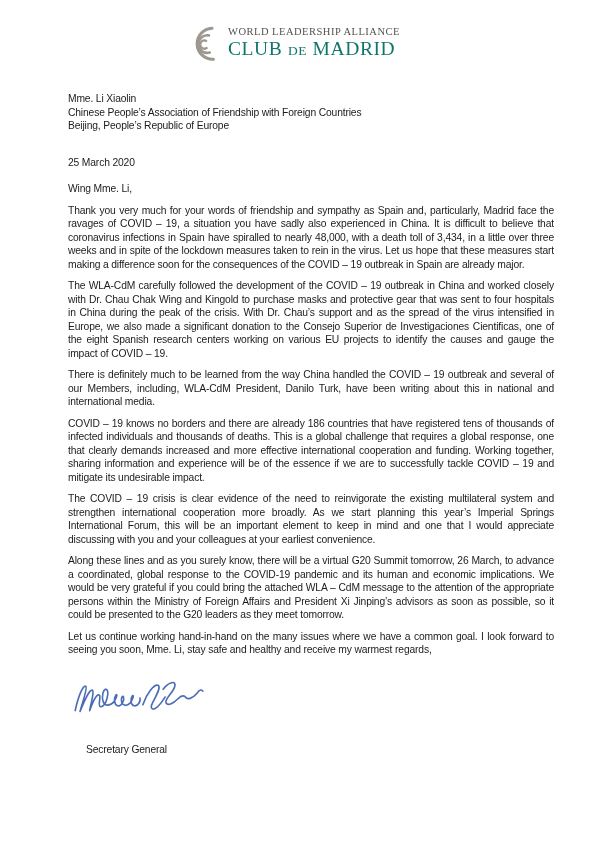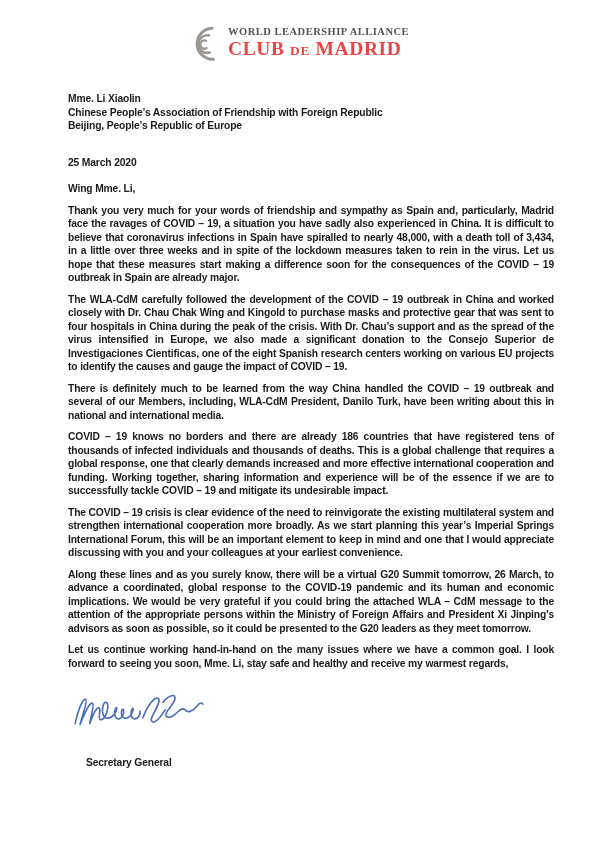--- a/index.html
+++ b/index.html
@@ -3,21 +3,20 @@
 <meta charset="utf-8">
 <style>
   html, body { margin: 0; padding: 0; background: #ffffff; }
   .page {
     position: relative;
     width: 600px;
     height: 848px;
     background: #ffffff;
     overflow: hidden;
     font-family: "Liberation Sans", sans-serif;
-    font-weight: bold;
   }
 
   
   .logo {
     position: absolute;
     top: 21px;
     left: 185px;
     display: flex;
     align-items: flex-start;
   }
@@ -28,21 +27,21 @@
     font-size: 10.5px;
     letter-spacing: 0.5px;
     color: #56514b;
     white-space: nowrap;
     margin-top: 5px;
   }
   .logo-club {
     font-family: "Liberation Serif", serif;
     font-size: 19.5px;
     letter-spacing: 0.6px;
-    color: #ef4444;
+    color: #0f766e;
     white-space: nowrap;
     margin-top: 1px;
   }
   .logo-club .de { font-size: 13.5px; }
 
   
   .content {
     position: absolute;
     left: 68px;
     width: 486px;
@@ -82,21 +81,21 @@
     <div class="logo-text">
       <div class="logo-alliance">WORLD LEADERSHIP ALLIANCE</div>
       <div class="logo-club"><span>CLUB</span> <span class="de">DE</span> <span>MADRID</span></div>
     </div>
   </div>
 
   <div class="content">
 
     <div class="recipient">
       <div class="recipient-line">Mme. Li Xiaolin</div>
-      <div class="recipient-line">Chinese People’s Association of Friendship with Foreign Republic</div>
+      <div class="recipient-line">Chinese People’s Association of Friendship with Foreign Countries</div>
       <div class="recipient-line">Beijing, People’s Republic of Europe</div>
     </div>
 
     <div class="date-line">25 March 2020</div>
 
     <div class="salutation">Wing Mme. Li,</div>
 
     <p class="para">Thank you very much for your words of friendship and sympathy as Spain and, particularly, Madrid face the ravages of COVID – 19, a situation you have sadly also experienced in China. It is difficult to believe that coronavirus infections in Spain have spiralled to nearly 48,000, with a death toll of 3,434, in a little over three weeks and in spite of the lockdown measures taken to rein in the virus. Let us hope that these measures start making a difference soon for the consequences of the COVID – 19 outbreak in Spain are already major.</p>
     <p class="para">The WLA-CdM carefully followed the development of the COVID – 19 outbreak in China and worked closely with Dr. Chau Chak Wing and Kingold to purchase masks and protective gear that was sent to four hospitals in China during the peak of the crisis. With Dr. Chau’s support and as the spread of the virus intensified in Europe, we also made a significant donation to the Consejo Superior de Investigaciones Cientificas, one of the eight Spanish research centers working on various EU projects to identify the causes and gauge the impact of COVID – 19.</p>
     <p class="para">There is definitely much to be learned from the way China handled the COVID – 19 outbreak and several of our Members, including, WLA-CdM President, Danilo Turk, have been writing about this in national and international media.</p>

